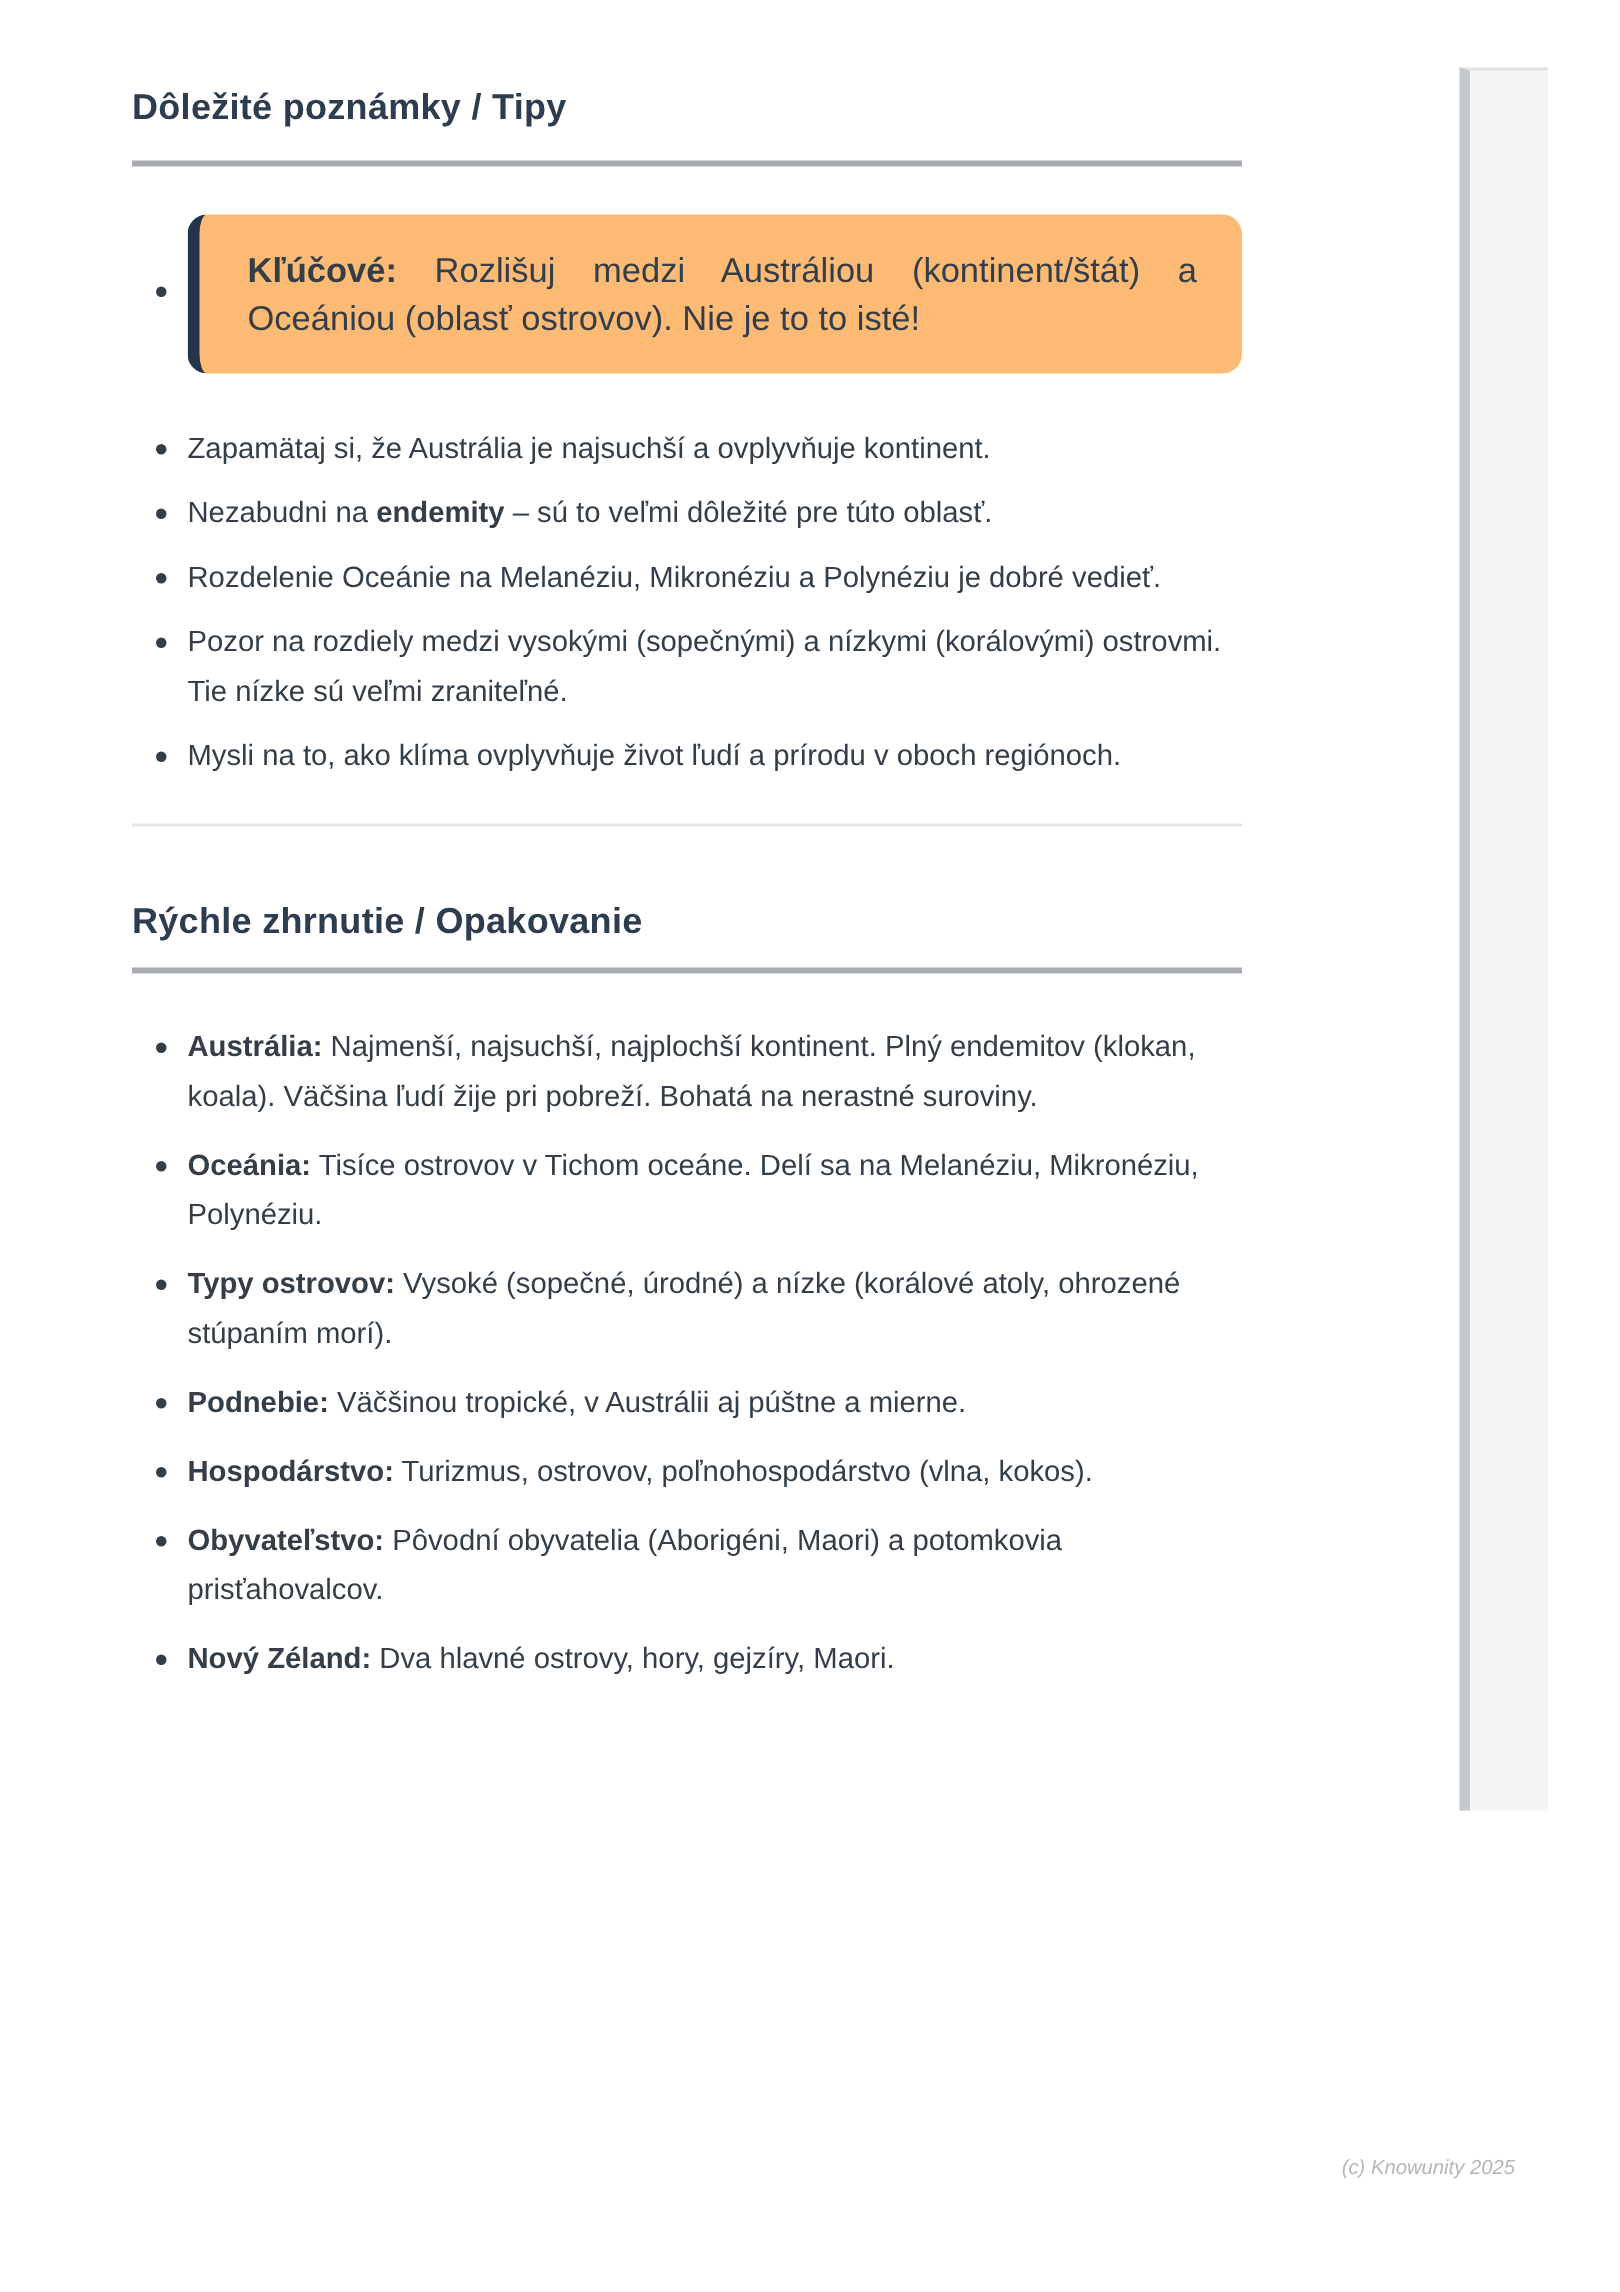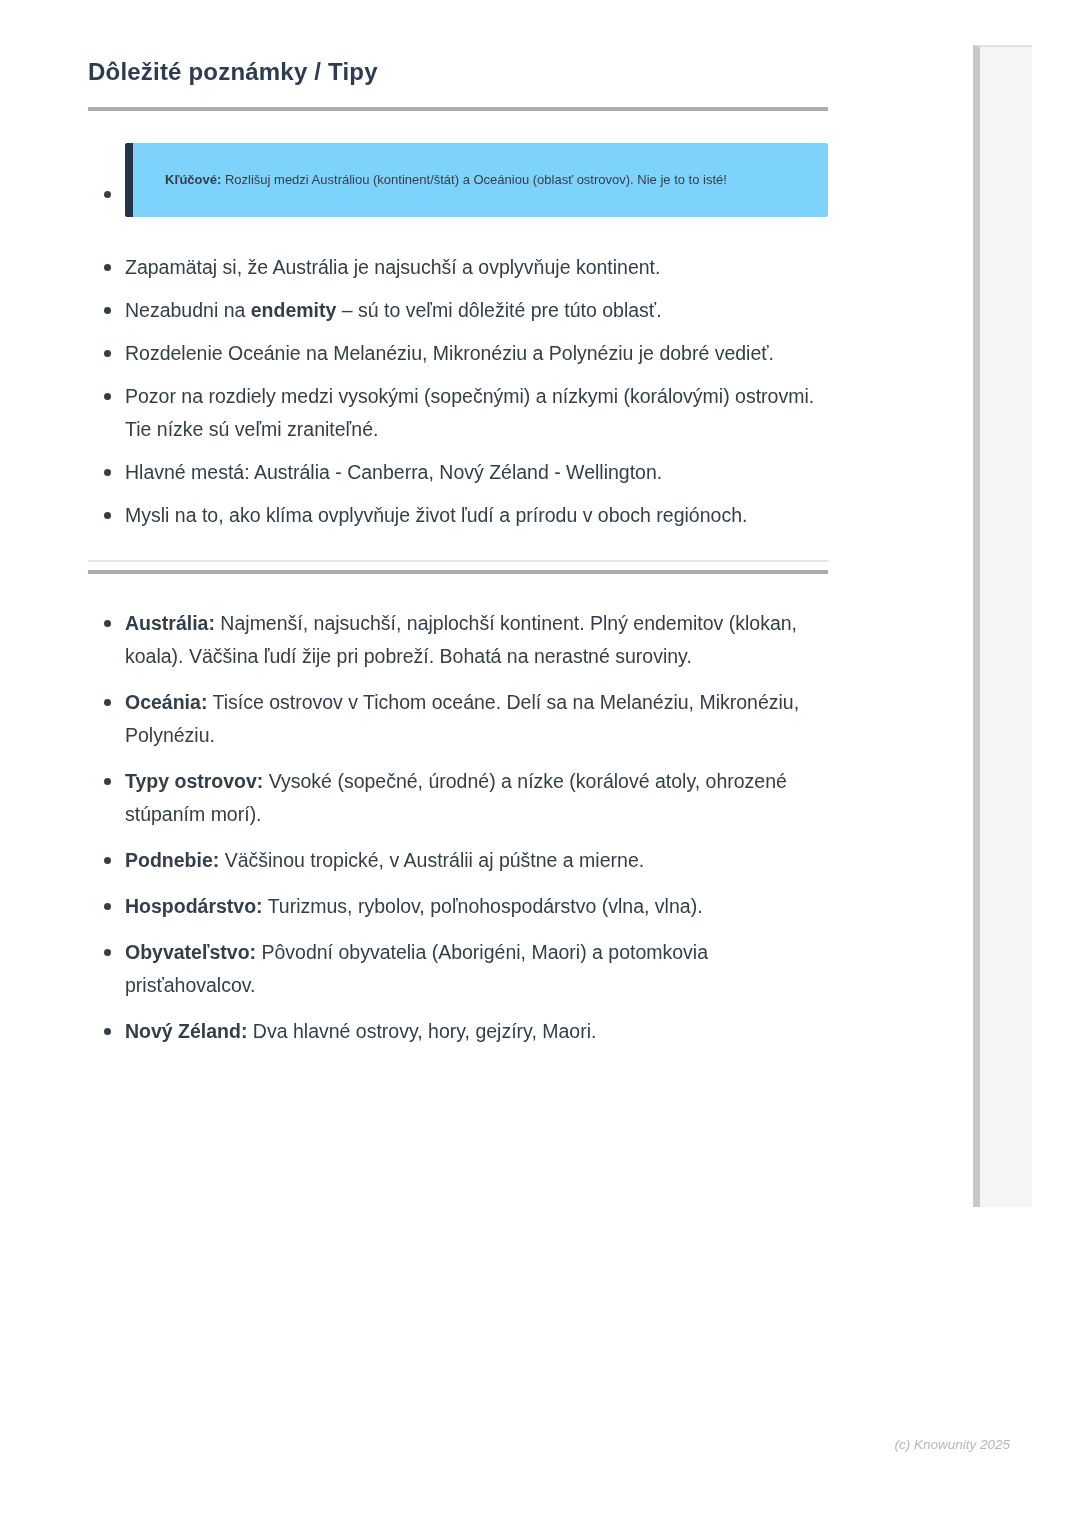--- a/index.html
+++ b/index.html
@@ -48,26 +48,26 @@
     content: "";
     position: absolute;
     left: 16px; top: 13px;
     width: 7px; height: 7px;
     border-radius: 50%;
     background: #333e48;
   }
   li.callout-item { padding-left: 37px; }
   li.callout-item::before { top: 48px !important; }
   .callout-box {
-    background: #7dd3fc;
+    background: #fdba74;
     border-left: 8px solid #24344a;
-    border-radius: 2px;
+    border-radius: 13px;
     padding: 21px 30px 21px 32px;
     line-height: 32px;
-    font-size: 13px;
+    font-size: 23px;
     text-align: justify;
   }
   .bold-seg { font-weight: 700; }
   .section-divider {
     height: 2px;
     background: #e4e5e7;
     margin-top: 28px;
   }
   .second-title { margin-top: 42px !important; }
   .rule2 { margin-top: 8px; }
@@ -108,34 +108,34 @@
         <span class="bold-seg">Kľúčové:</span><span> Rozlišuj medzi Austráliou (kontinent/štát) a Oceániou (oblasť ostrovov). Nie je to to isté!</span>
       </div>
     </li>
   </ul>
 
   <ul class="note-list second">
     <li><span>Zapamätaj si, že Austrália je najsuchší a ovplyvňuje kontinent.</span><span class="bold-seg"></span><span></span></li>
     <li><span>Nezabudni na </span><span class="bold-seg">endemity</span><span> – sú to veľmi dôležité pre túto oblasť.</span></li>
     <li><span>Rozdelenie Oceánie na Melanéziu, Mikronéziu a Polynéziu je dobré vedieť.</span><span class="bold-seg"></span><span></span></li>
     <li><span>Pozor na rozdiely medzi vysokými (sopečnými) a nízkymi (korálovými) ostrovmi. Tie nízke sú veľmi zraniteľné.</span><span class="bold-seg"></span><span></span></li>
-    <li><span>Hlavné mestá: Austrália - Canberra, Nový Zéland - Wellington.</span><span class="bold-seg"></span><span></span></li>
     <li><span>Mysli na to, ako klíma ovplyvňuje život ľudí a prírodu v oboch regiónoch.</span><span class="bold-seg"></span><span></span></li>
   </ul>
 
   <div class="section-divider"></div>
 
+  <h1 class="section-title second-title">Rýchle zhrnutie / Opakovanie</h1>
   <div class="title-rule rule2"></div>
 
   <ul class="note-list summary">
     <li><span></span><span class="bold-seg">Austrália:</span><span> Najmenší, najsuchší, najplochší kontinent. Plný endemitov (klokan, koala). Väčšina ľudí žije pri pobreží. Bohatá na nerastné suroviny.</span></li>
     <li><span></span><span class="bold-seg">Oceánia:</span><span> Tisíce ostrovov v Tichom oceáne. Delí sa na Melanéziu, Mikronéziu, Polynéziu.</span></li>
     <li><span></span><span class="bold-seg">Typy ostrovov:</span><span> Vysoké (sopečné, úrodné) a nízke (korálové atoly, ohrozené stúpaním morí).</span></li>
     <li><span></span><span class="bold-seg">Podnebie:</span><span> Väčšinou tropické, v Austrálii aj púštne a mierne.</span></li>
-    <li><span></span><span class="bold-seg">Hospodárstvo:</span><span> Turizmus, rybolov, poľnohospodárstvo (vlna, vlna).</span></li>
+    <li><span></span><span class="bold-seg">Hospodárstvo:</span><span> Turizmus, ostrovov, poľnohospodárstvo (vlna, kokos).</span></li>
     <li><span></span><span class="bold-seg">Obyvateľstvo:</span><span> Pôvodní obyvatelia (Aborigéni, Maori) a potomkovia prisťahovalcov.</span></li>
     <li><span></span><span class="bold-seg">Nový Zéland:</span><span> Dva hlavné ostrovy, hory, gejzíry, Maori.</span></li>
   </ul>
 
 </div>
 
 <div class="scrollbar">
   <div class="scrollbar-thumb"></div>
 </div>
 

